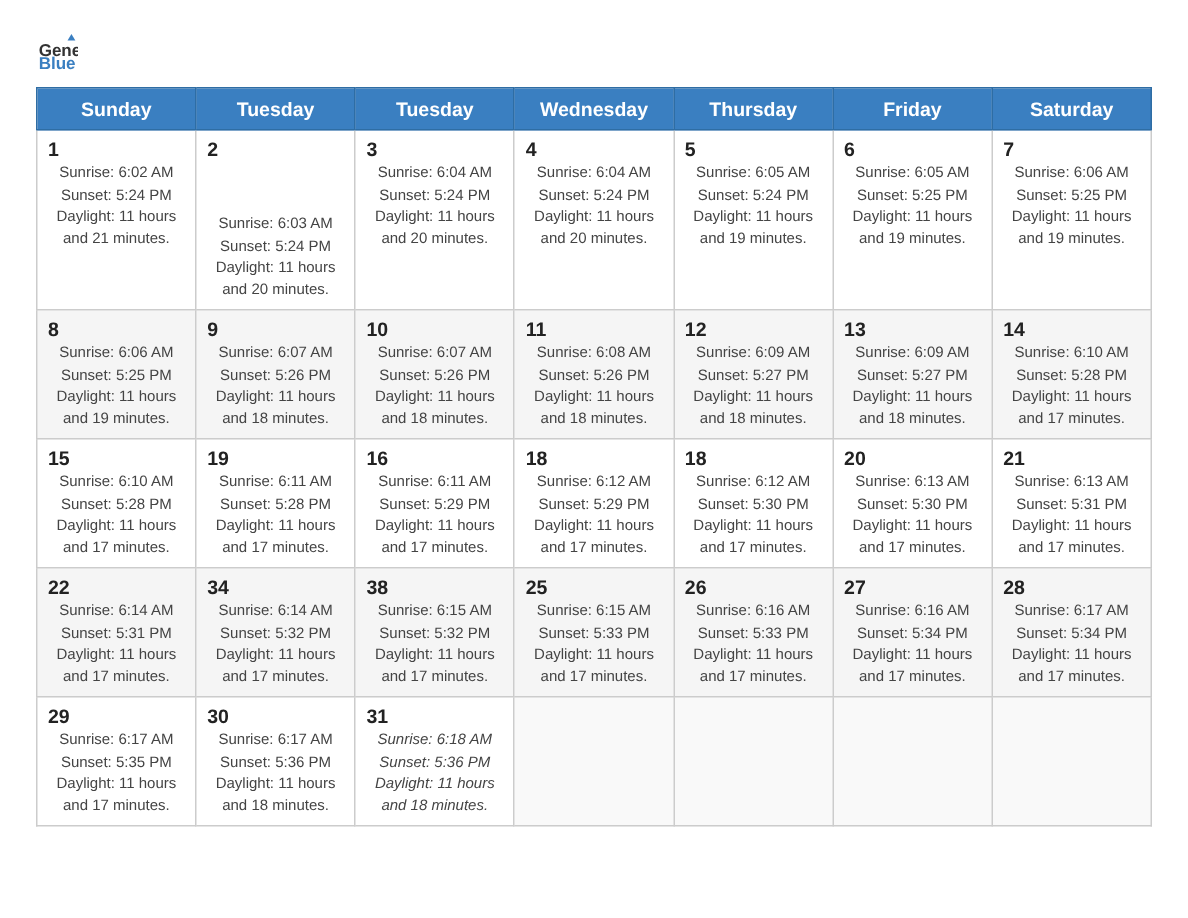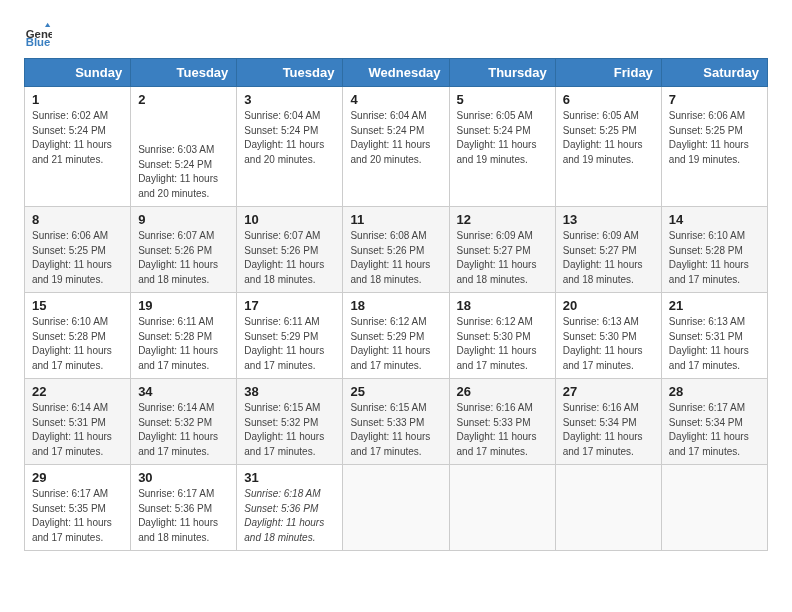--- a/index.html
+++ b/index.html
@@ -58,21 +58,21 @@
       width: 100%;
       border-collapse: collapse;
       margin-top: 10px;
     }
     .calendar-table th {
       background-color: #3a7fc1;
       color: #fff;
       font-size: 13px;
       font-weight: bold;
       padding: 6px 8px;
-      text-align: right;
+      text-align: center;
       border: 1px solid #2e6da4;
     }
     .calendar-table td {
       vertical-align: top;
       border: 1px solid #ccc;
       padding: 5px 7px;
       font-size: 10.5px;
       color: #333;
       width: 14.28%;
       min-height: 80px;
@@ -85,20 +85,21 @@
       font-size: 13px;
       font-weight: bold;
       color: #222;
       display: block;
       margin-bottom: 2px;
     }
     .day-info {
       color: #444;
       font-size: 10px;
       line-height: 1.45;
+      text-align: center;
     }
     .empty-cell {
       background: #f9f9f9 !important;
     }
   </style>
 </head>
 <body>
 
 <div class="header-section">
   <div class="logo">
@@ -242,21 +243,21 @@
 and 17 minutes.</div>
         </td>
         <td>
           <span class="day-number">19</span>
           <div class="day-info" style="white-space: pre-line;">Sunrise: 6:11 AM
 Sunset: 5:28 PM
 Daylight: 11 hours
 and 17 minutes.</div>
         </td>
         <td>
-          <span class="day-number">17</span>
+          <span class="day-number">16</span>
           <div class="day-info" style="white-space: pre-line;">Sunrise: 6:11 AM
 Sunset: 5:29 PM
 Daylight: 11 hours
 and 17 minutes.</div>
         </td>
         <td>
           <span class="day-number">18</span>
           <div class="day-info" style="white-space: pre-line;">Sunrise: 6:12 AM
 Sunset: 5:29 PM
 Daylight: 11 hours

